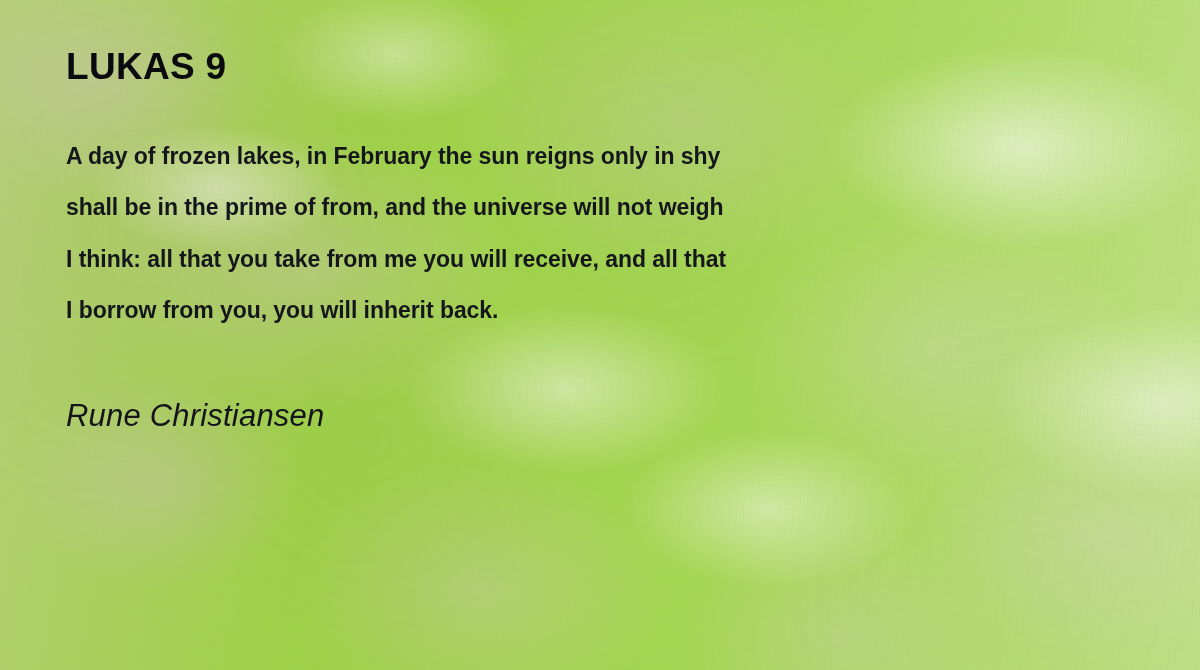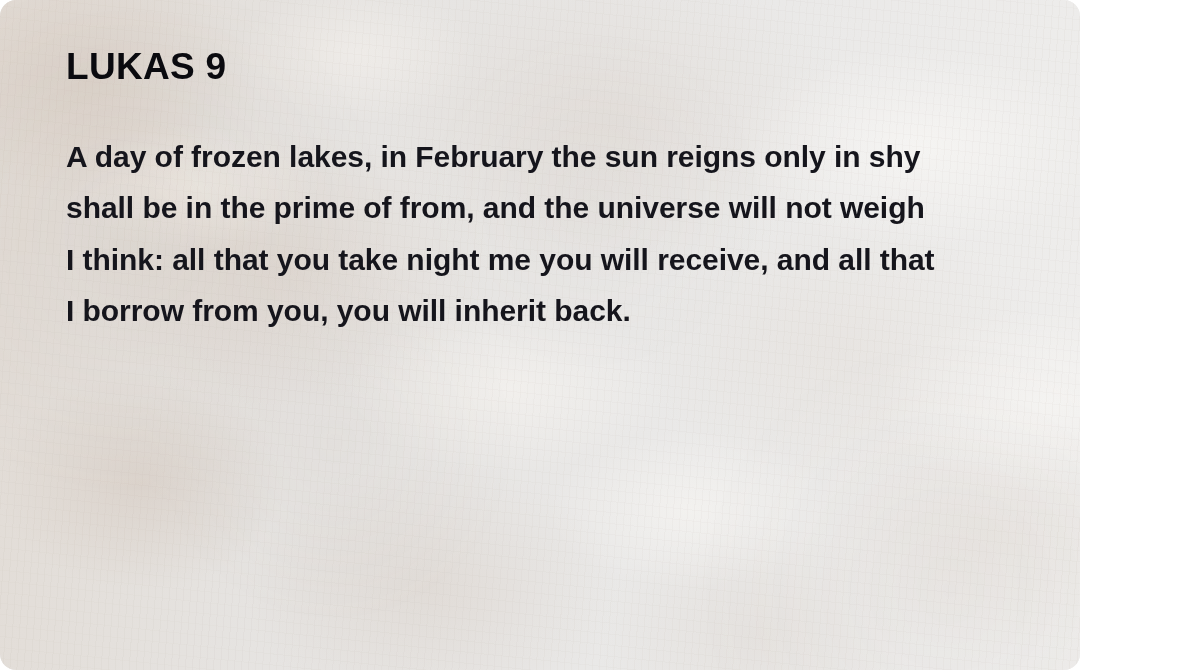--- a/index.html
+++ b/index.html
@@ -8,26 +8,25 @@
   }
   body {
     width: 1200px;
     height: 670px;
     overflow: hidden;
     font-family: "Liberation Sans", sans-serif;
   }
 
   .poem-card {
     position: relative;
-    width: 1080px;
+    width: 1200px;
     height: 670px;
     box-sizing: border-box;
-    background-color: #e5e5e5;
+    background-color: #84cc16;
     overflow: hidden;
-    border-radius: 16px;
   }
 
   
   .texture-layer {
     position: absolute;
     inset: 0;
     pointer-events: none;
   }
 
   .tex-a {
@@ -102,21 +101,21 @@
     color: #0a0a0f;
     line-height: 1.1;
   }
 
   .poem-body {
     margin: 0;
     padding-top: 43px;
   }
 
   .poem-line {
-    font-size: 30px;
+    font-size: 23px;
     font-weight: bold;
     color: #15151c;
     line-height: 51.5px;
     white-space: pre;
     letter-spacing: -0.05px;
   }
 
   .poem-author {
     margin: 0;
     padding-top: 60px;
@@ -139,19 +138,20 @@
   <div class="texture-layer tex-d"></div>
   <div class="texture-layer tex-e"></div>
 
   <div class="content">
 
     <h1 class="poem-title">LUKAS 9</h1>
 
     <div class="poem-body">
       <div class="poem-line">A day of frozen lakes, in February the sun reigns only in shy</div>
       <div class="poem-line">shall be in the prime of from, and the universe will not weigh</div>
-      <div class="poem-line">I think: all that you take night me you will receive, and all that</div>
+      <div class="poem-line">I think: all that you take from me you will receive, and all that</div>
       <div class="poem-line">I borrow from you, you will inherit back.</div>
     </div>
 
+    <div class="poem-author">Rune Christiansen</div>
 
   </div>
 </div>
 
 </body></html>

